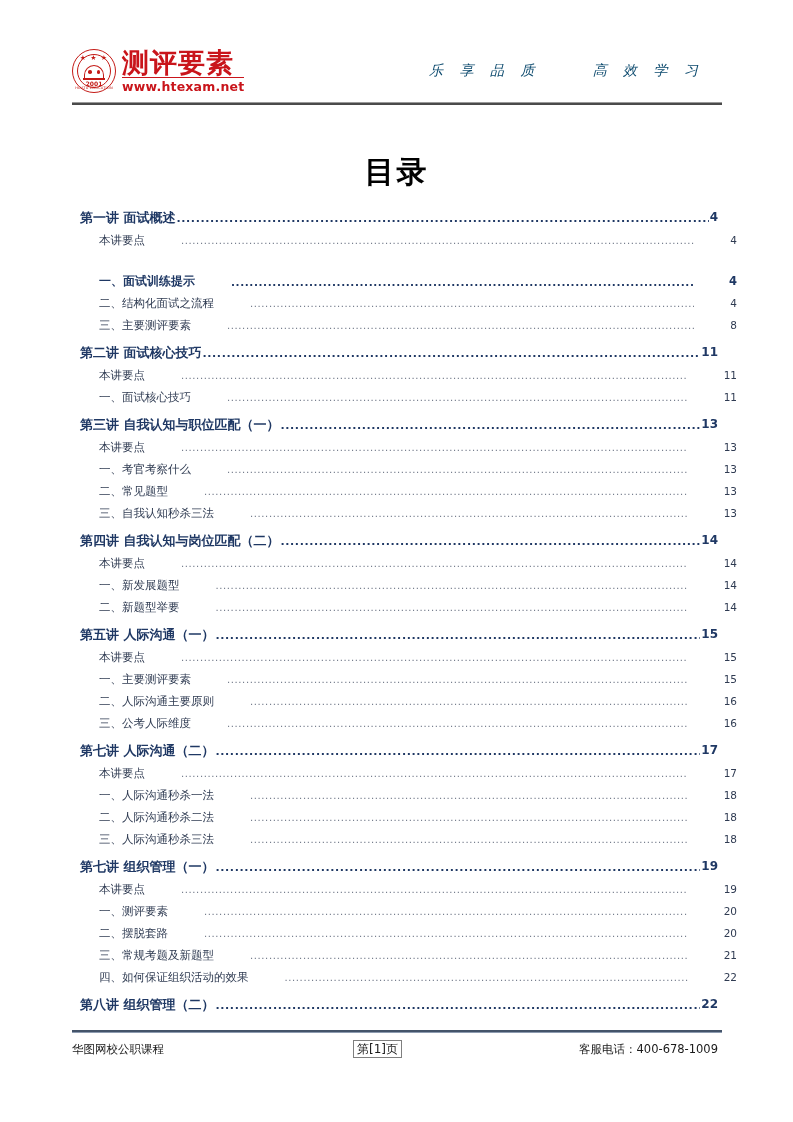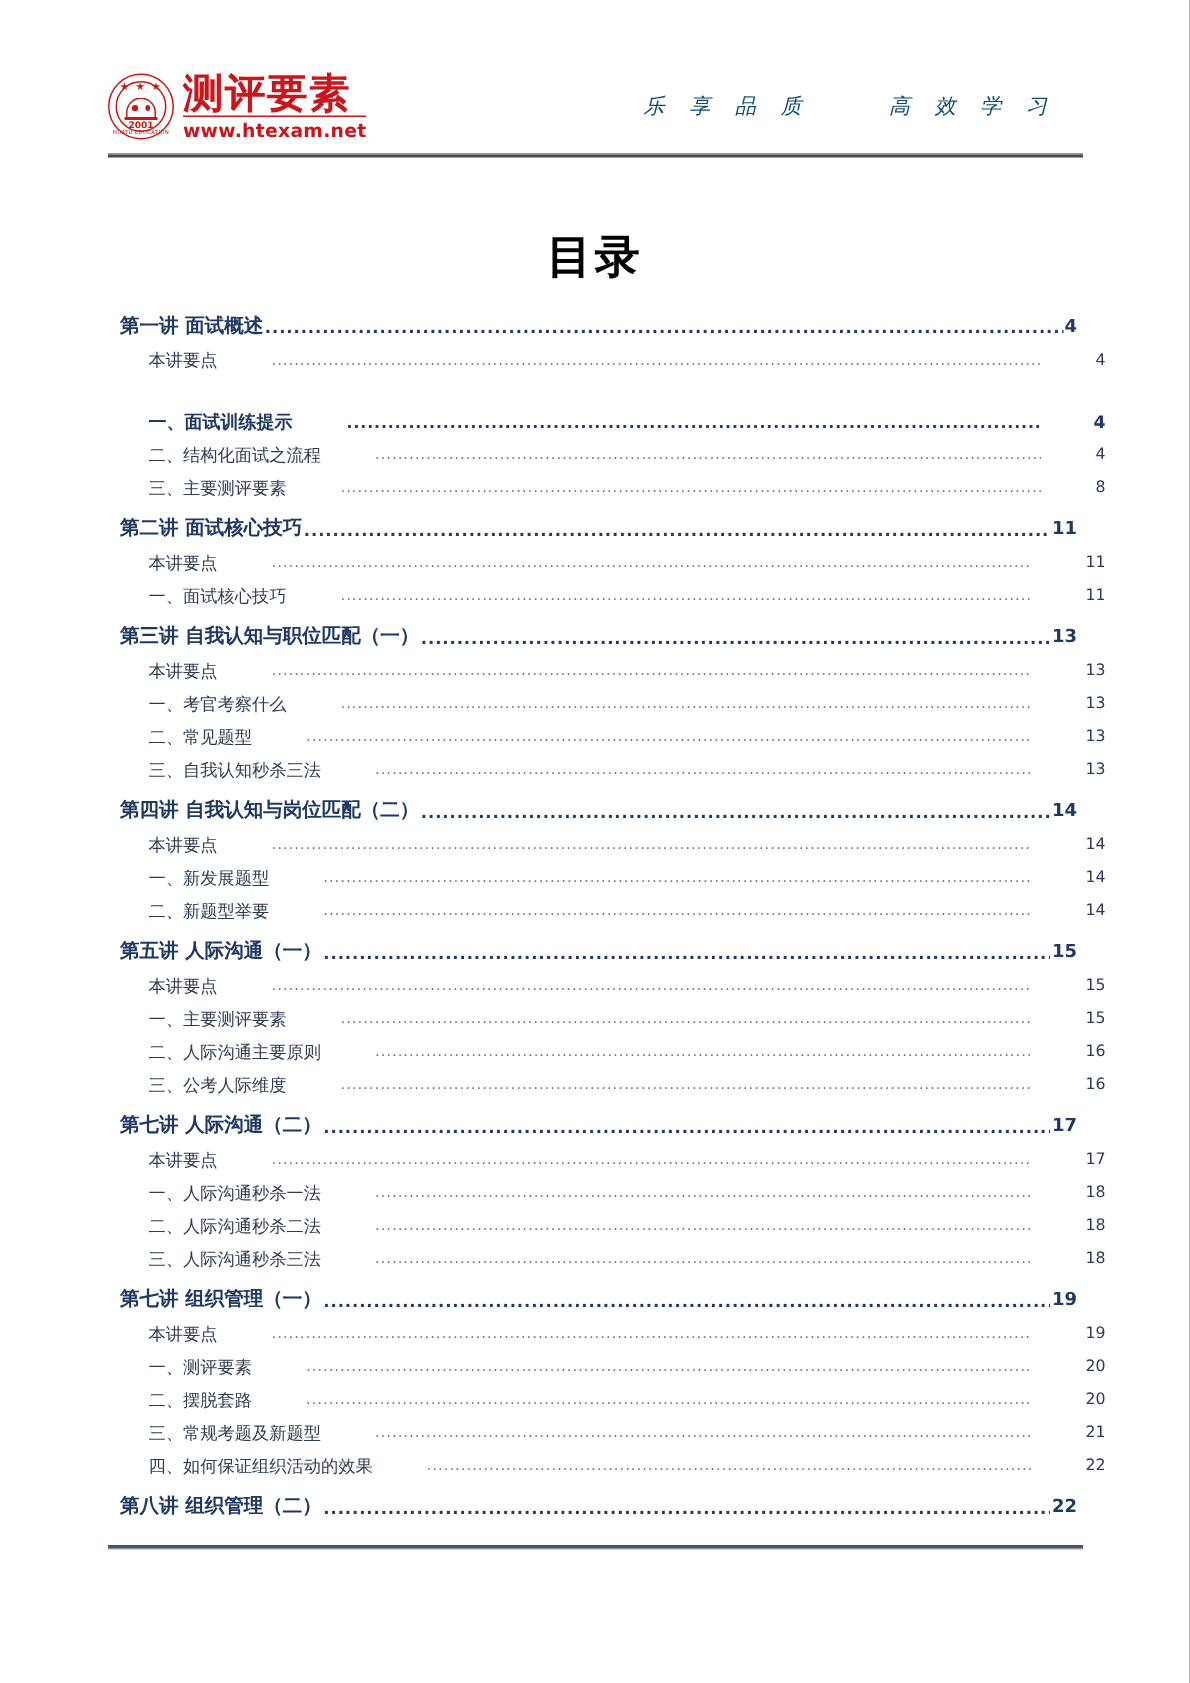--- a/index.html
+++ b/index.html
@@ -465,14 +465,21 @@
         <span class="toc-page">22</span>
       </div>
       <div class="toc-row lvl1">
         <span class="toc-label">第八讲  组织管理（二）</span>
         <span class="toc-leader"></span>
         <span class="toc-page">22</span>
       </div>
     </div>
 
   <div class="footer-rule"></div>
+  <div class="footer">
+    <div class="footer-left">华图网校公职课程</div>
+    <div class="footer-center">
+      <span class="pagebox">第[1]页</span>
+    </div>
+    <div class="footer-right">客服电话：400-678-1009</div>
+  </div>
 
 </div>
 
 </body></html>

